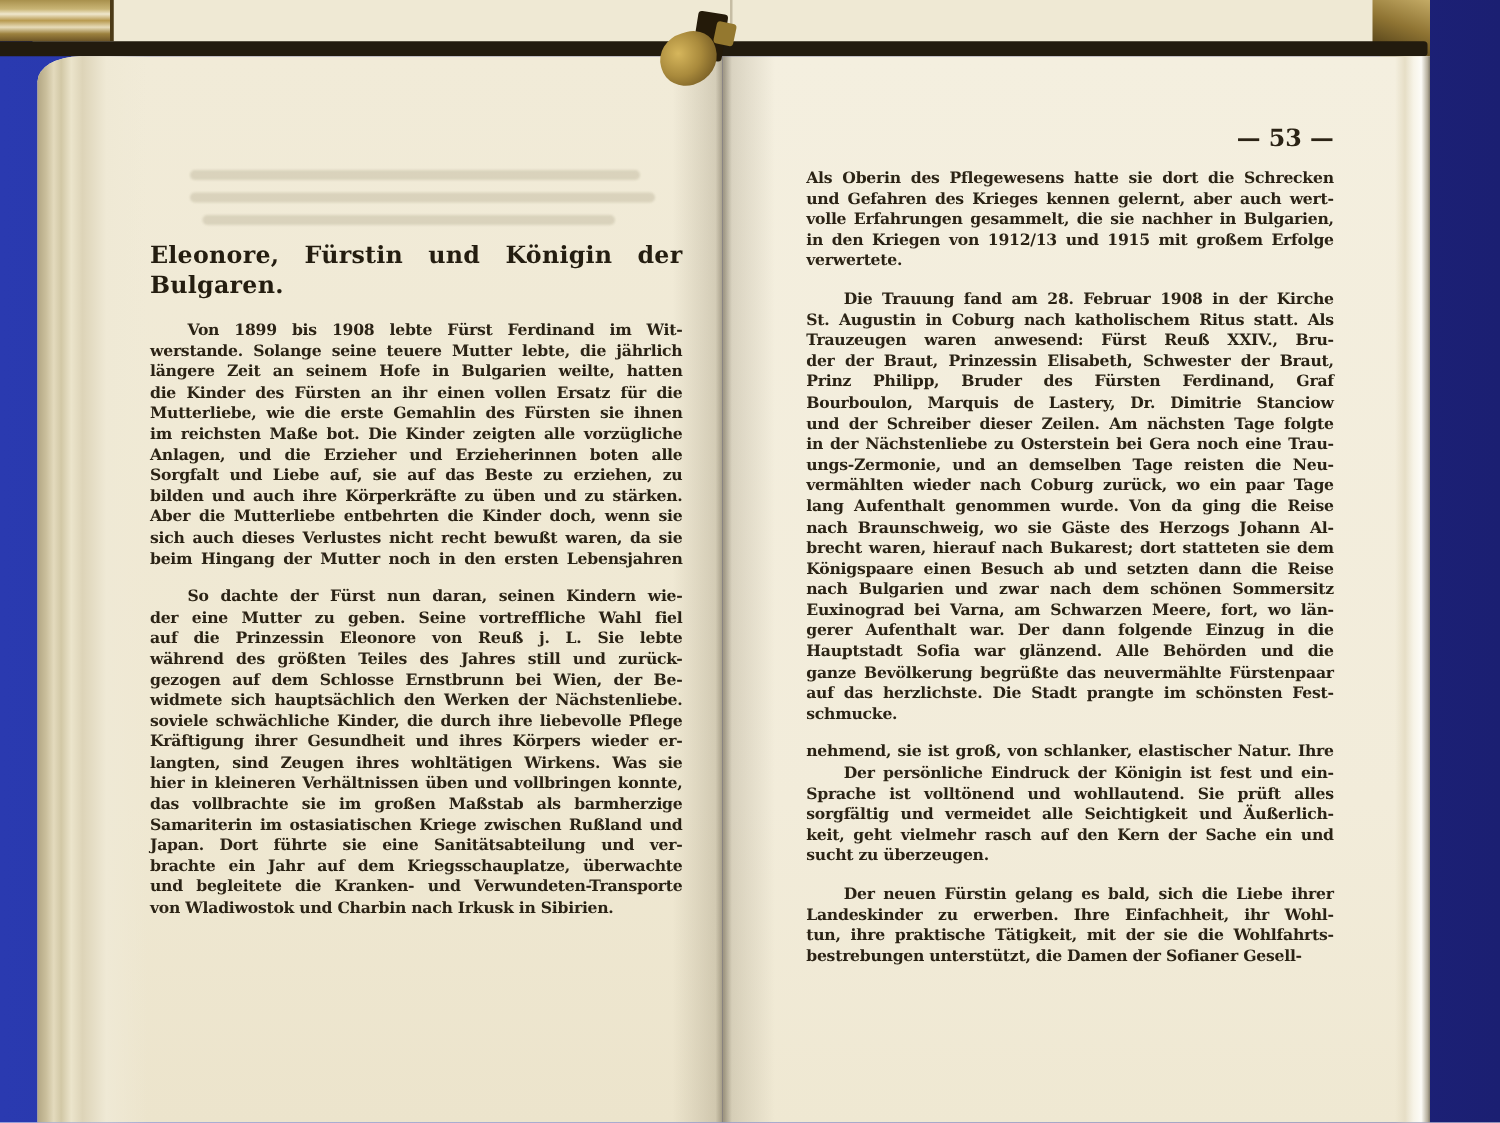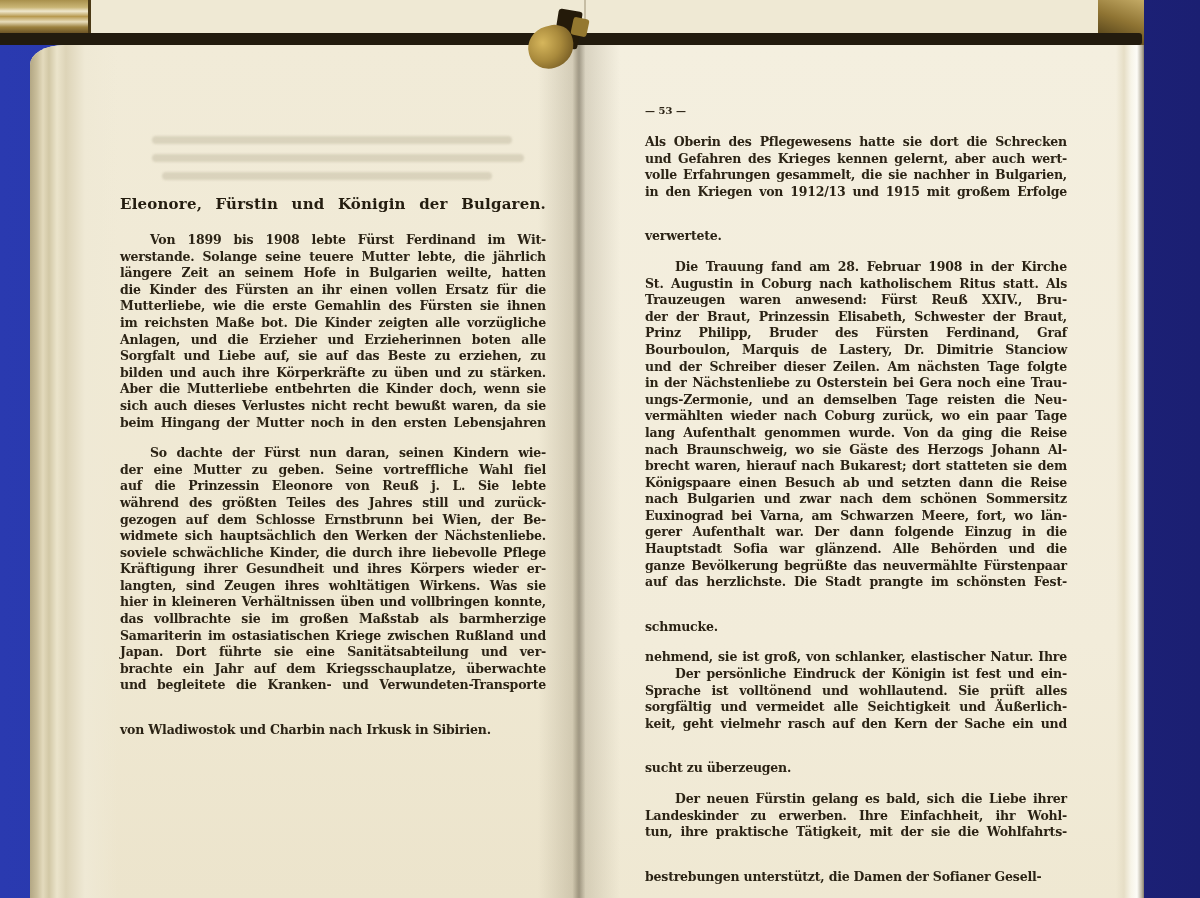--- a/index.html
+++ b/index.html
@@ -41,27 +41,27 @@
   
   .ghost{position:absolute;left:152px;top:136px;width:372px;}
   .ghost .gline{height:8px;margin-bottom:10px;background:rgba(138,126,97,0.22);border-radius:4px;filter:blur(1px);}
   .ghost .g1{width:360px;}
   .ghost .g2{width:372px;}
   .ghost .g3{width:330px;margin-left:10px;}
   
   .text-col{position:absolute;color:#2b2315;font-weight:700;}
   .text-left{left:120px;top:192px;width:426px;}
   .text-right{left:645px;top:102px;width:422px;}
-  .chapter-heading{font-size:15px;line-height:24px;margin:0 0 16px 0;
+  .chapter-heading{font-size:19px;line-height:24px;margin:0 0 16px 0;
     text-align:justify;text-align-last:justify;letter-spacing:0.2px;color:#241d10;}
-  .page-number{font-size:10px;line-height:18px;text-align:left;margin-bottom:14px;color:#2b2315;}
+  .page-number{font-size:19px;line-height:18px;text-align:right;margin-bottom:14px;color:#2b2315;}
   .para{margin:0 0 14px 0;}
   .tline{font-size:12.5px;line-height:16.6px;letter-spacing:-0.2px;
     text-align:justify;text-align-last:justify;color:#2b2315;}
-  .tline.lastline{text-align-last:left;margin-top:28px;}
+  .tline.lastline{text-align-last:left;}
   .para.indent .tline.firstline{text-indent:30px;}
 </style>
 </head>
 <body>
 
 <div class="scene">
 
   <div class="top-backing"></div>
   <div class="top-seam"></div>
   <div class="corner-left"></div>

